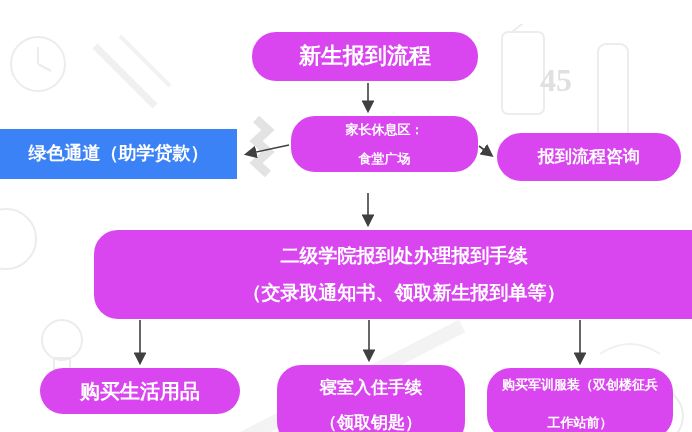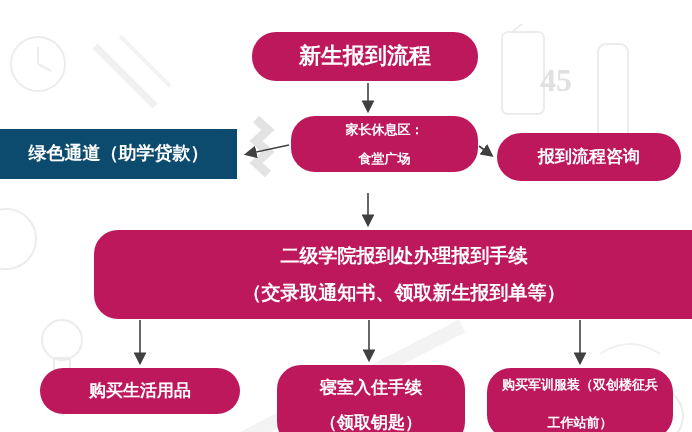--- a/index.html
+++ b/index.html
@@ -37,29 +37,29 @@
     display: flex;
     flex-direction: column;
     justify-content: center;
     align-items: center;
     text-align: center;
     color: #ffffff;
     font-weight: bold;
     box-sizing: border-box;
     line-height: 1.2;
   }
-  .blue   { background: #be185d; border-radius: 24px; }
-  .orange { background: #0c4a6e; }
+  .blue   { background: #d946ef; border-radius: 24px; }
+  .orange { background: #3b82f6; }
 
   .n-title   { left: 252px; top: 8px;   width: 226px; height: 49px; font-size: 22px; }
   .n-rest    { left: 291px; top: 92px;  width: 187px; height: 56px; font-size: 13px; gap: 13px; }
   .n-green   { left: 0px;   top: 105px; width: 237px; height: 50px; font-size: 18px; }
   .n-consult { left: 497px; top: 109px; width: 184px; height: 48px; font-size: 17px; justify-content: center; }
   .n-main    { left: 94px;  top: 206px; width: 620px; height: 89px; font-size: 19px; gap: 14px; }
-  .n-daily   { left: 40px;  top: 344px; width: 200px; height: 46px; font-size: 17px; }
+  .n-daily   { left: 40px;  top: 344px; width: 200px; height: 46px; font-size: 20px; }
   .n-dorm    { left: 277px; top: 341px; width: 188px; height: 81px; font-size: 17px; gap: 15px; }
   .n-uniform { left: 487px; top: 344px; width: 186px; height: 71px; font-size: 13px; gap: 22px; }
 
   .footer-line {
     position: absolute;
     left: 57px; top: 425px;
     width: 590px; height: 3px;
     background: #5B9BD5;
   }
 </style>

